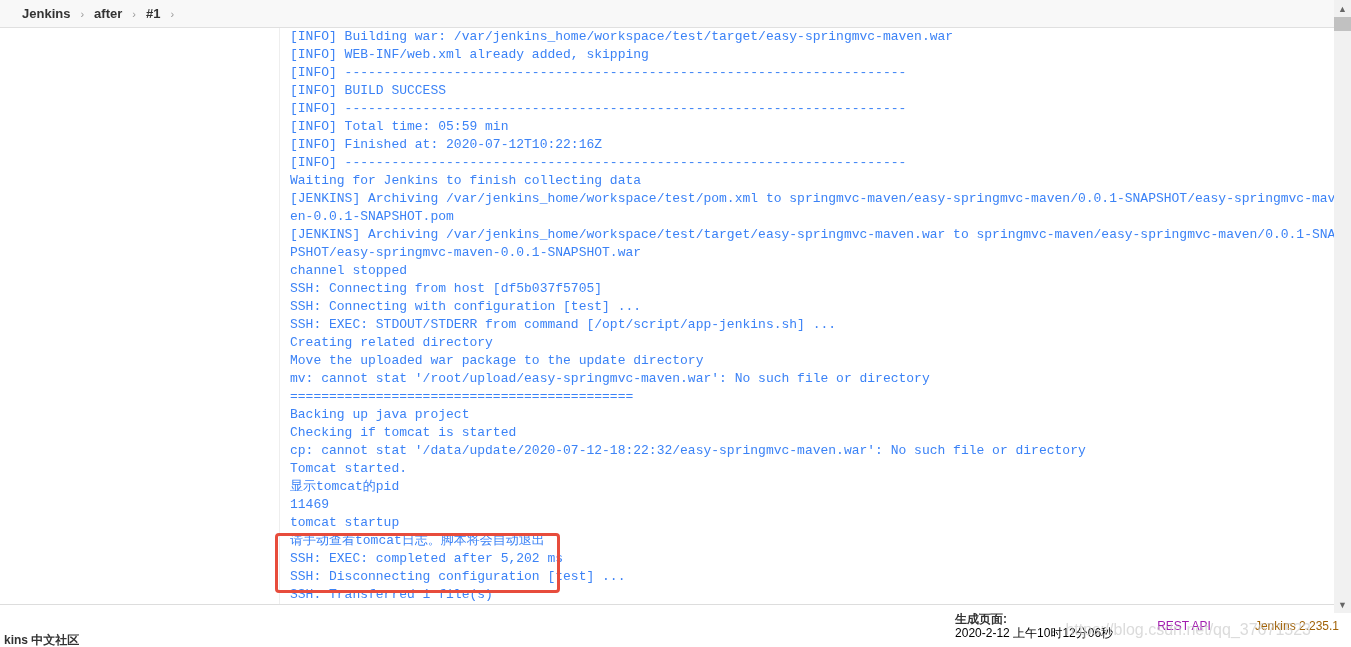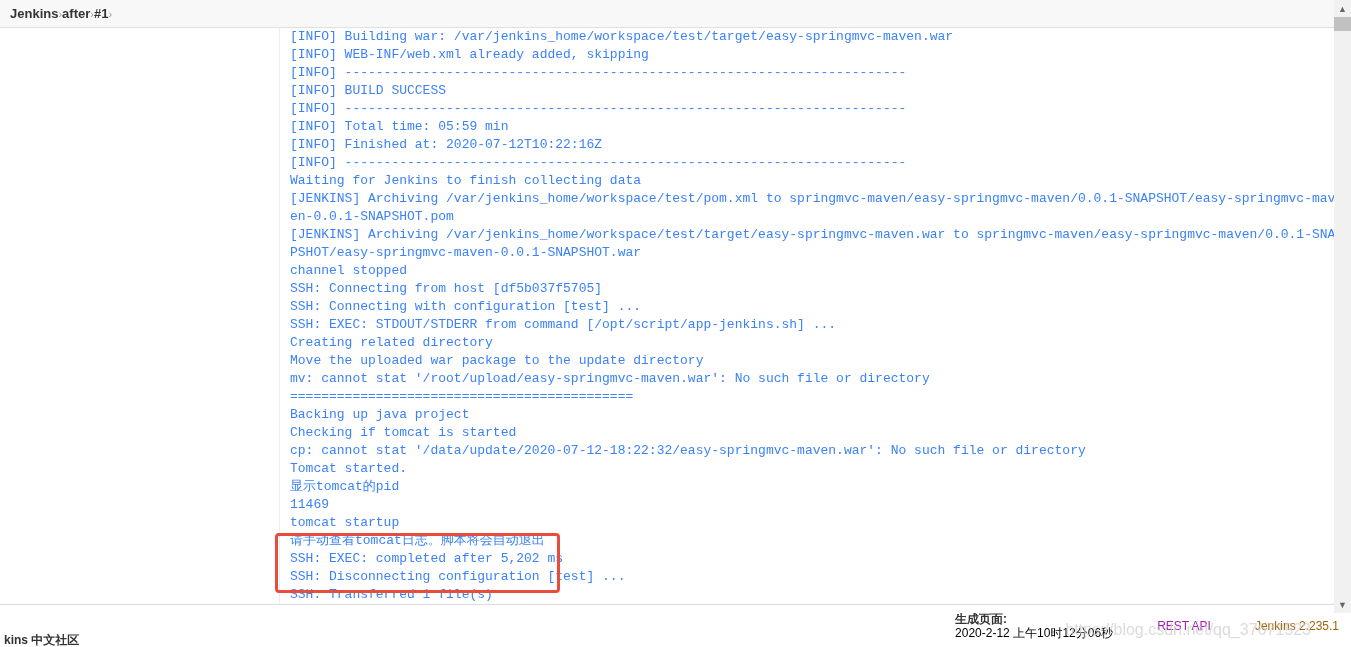--- a/index.html
+++ b/index.html
@@ -11,25 +11,25 @@
       font-family: Arial, "Microsoft YaHei", sans-serif;
       background: #fff;
       width: 1351px;
       height: 647px;
       overflow: hidden;
       position: relative;
     }
     .breadcrumb {
       background: #f8f8f8;
       border-bottom: 1px solid #e0e0e0;
-      padding: 6px 10px;
+      padding: 6px 22px;
       font-size: 13px;
       display: flex;
       align-items: center;
-      gap: 0;
+      gap: 10px;
     }
     .breadcrumb a {
       color: #333;
       text-decoration: none;
       font-weight: bold;
     }
     .breadcrumb .sep {
       color: #999;
       font-size: 11px;
     }

